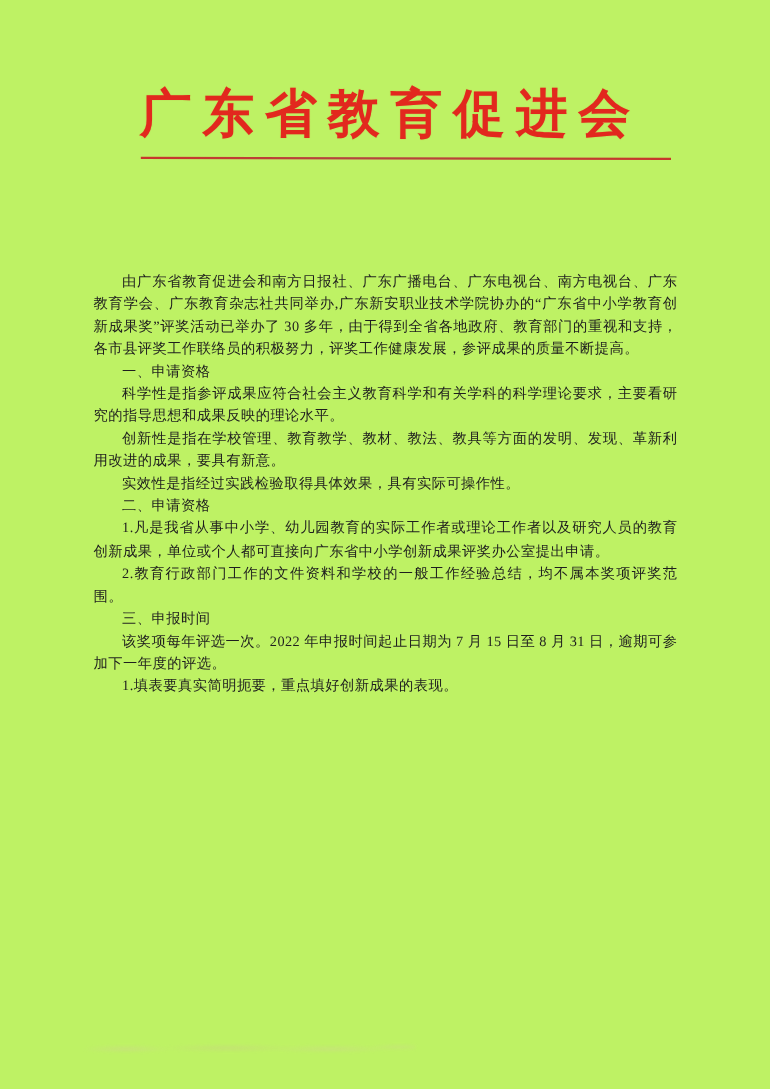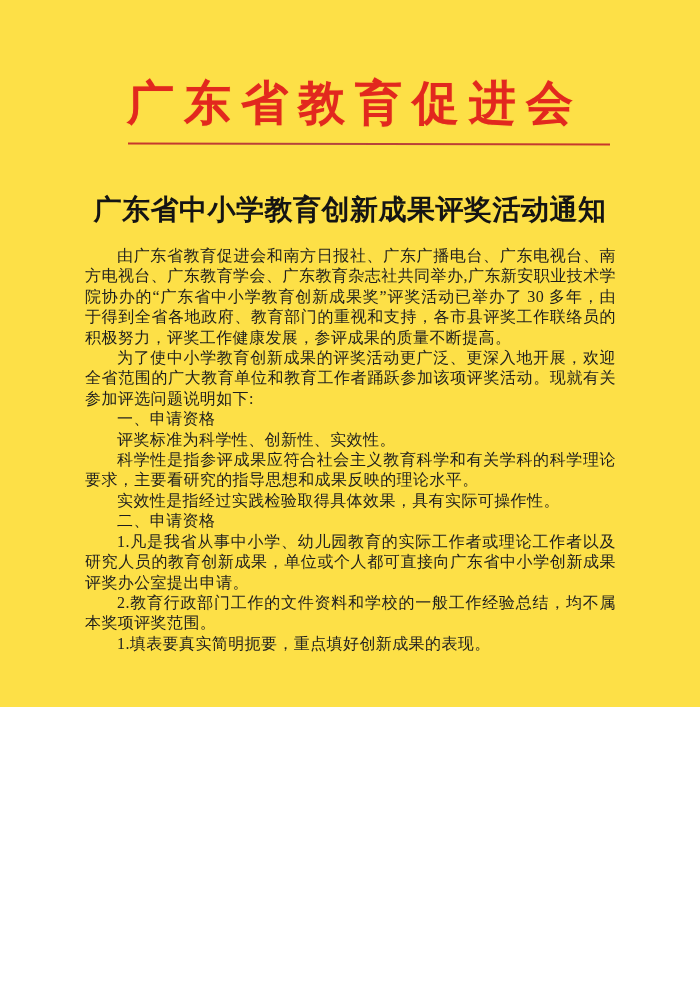--- a/index.html
+++ b/index.html
@@ -4,23 +4,23 @@
 <title>广东省中小学教育创新成果评奖活动通知</title>
 <style>
   html, body {
     margin: 0;
     padding: 0;
     background: #ffffff;
   }
   .page {
     position: relative;
     width: 700px;
-    height: 707px;
+    height: 990px;
     margin: 0 auto;
-    background: #fde047;
+    background: #bef264;
     overflow: hidden;
     font-family: "Liberation Serif", "DejaVu Serif", serif;
   }
   
   .org-header {
     position: absolute;
     top: 72px;
     left: 0;
     width: 700px;
     text-align: center;
@@ -54,21 +54,21 @@
     color: #141414;
     letter-spacing: 0.5px;
     white-space: nowrap;
   }
   
   .doc-body {
     position: absolute;
     top: 246px;
     left: 85px;
     width: 531px;
-    font-size: 16px;
+    font-size: 13px;
     line-height: 20.4px;
     letter-spacing: 0.4px;
     color: #1e1e1e;
     text-align: justify;
     text-justify: inter-character;
   }
   .doc-body p {
     margin: 0;
     padding: 0;
     text-indent: 2em;
@@ -92,31 +92,31 @@
 </style>
 </head>
 <body>
 
 <div class="page">
 
   <div class="org-header">广东省教育促进会</div>
 
   <div class="header-rule"></div>
 
-  <div class="doc-title">广东省中小学教育创新成果评奖活动通知</div>
 
   <div class="doc-body">
 
   <p>由广东省教育促进会和南方日报社、广东广播电台、广东电视台、南方电视台、广东教育学会、广东教育杂志社共同举办,广东新安职业技术学院协办的“广东省中小学教育创新成果奖”评奖活动已举办了 30 多年，由于得到全省各地政府、教育部门的重视和支持，各市县评奖工作联络员的积极努力，评奖工作健康发展，参评成果的质量不断提高。</p>
-      <p>为了使中小学教育创新成果的评奖活动更广泛、更深入地开展，欢迎全省范围的广大教育单位和教育工作者踊跃参加该项评奖活动。现就有关参加评选问题说明如下:</p>
       <p>一、申请资格</p>
-      <p>评奖标准为科学性、创新性、实效性。</p>
       <p>科学性是指参评成果应符合社会主义教育科学和有关学科的科学理论要求，主要看研究的指导思想和成果反映的理论水平。</p>
+      <p>创新性是指在学校管理、教育教学、教材、教法、教具等方面的发明、发现、革新利用改进的成果，要具有新意。</p>
       <p>实效性是指经过实践检验取得具体效果，具有实际可操作性。</p>
       <p>二、申请资格</p>
       <p>1.凡是我省从事中小学、幼儿园教育的实际工作者或理论工作者以及研究人员的教育创新成果，单位或个人都可直接向广东省中小学创新成果评奖办公室提出申请。</p>
       <p>2.教育行政部门工作的文件资料和学校的一般工作经验总结，均不属本奖项评奖范围。</p>
+      <p>三、申报时间</p>
+      <p>该奖项每年评选一次。2022 年申报时间起止日期为 7 月 15 日至 8 月 31 日，逾期可参加下一年度的评选。</p>
       <p>1.填表要真实简明扼要，重点填好创新成果的表现。</p>
     </div>
 
   <div class="scan-smudge"></div>
 
 </div>
 
 </body></html>

